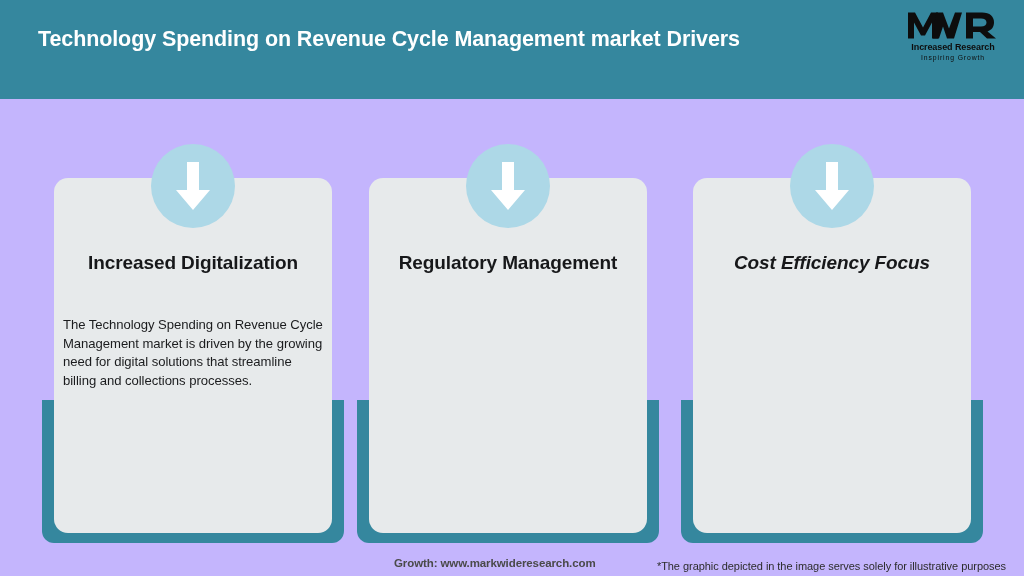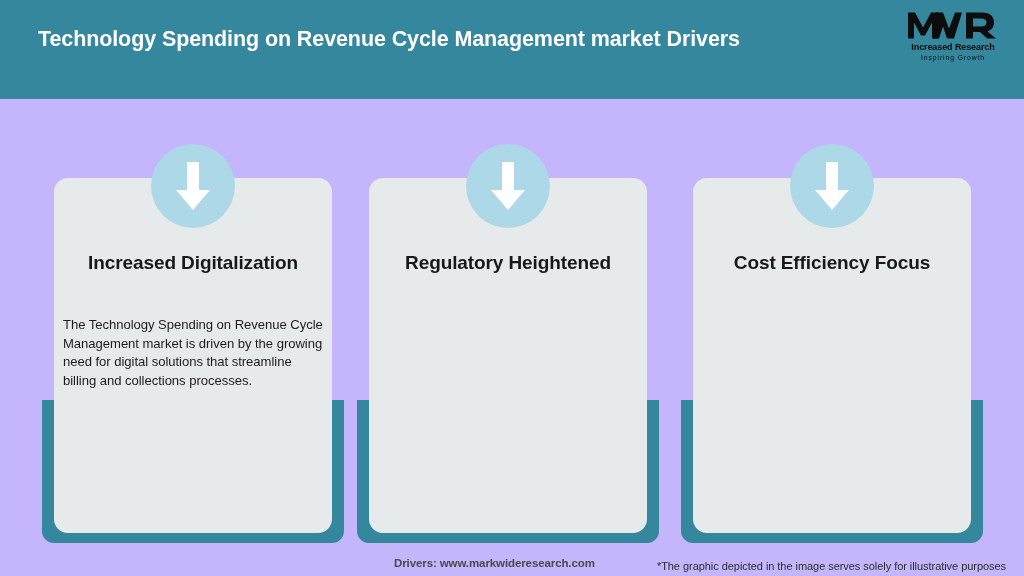--- a/index.html
+++ b/index.html
@@ -76,21 +76,21 @@
 
   
   .card {
     position: absolute;
     top: 144px;
     width: 302px;
     height: 399px;
   }
   .card-1 { left: 42px; }
   .card-2 { left: 357px; }
-  .card-3 { left: 681px; }
+  .card-3 { left: 681px; font-style: italic; }
 
   
   .card-backdrop {
     position: absolute;
     left: 0;
     top: 256px;
     width: 302px;
     height: 143px;
     background: #35879E;
     border-radius: 0 0 12px 12px;
@@ -212,30 +212,30 @@
   </div>
 
   <div class="card card-2">
     <div class="card-backdrop"></div>
     <div class="card-panel"></div>
     <div class="card-icon">
       <svg viewBox="0 0 40 52">
         <polygon points="14,2 26,2 26,30 37,30 20,50 3,30 14,30" fill="#FFFFFF"></polygon>
       </svg>
     </div>
-    <div class="card-title">Regulatory Heightened</div>
+    <div class="card-title">Regulatory Management</div>
   </div>
 
   <div class="card card-3">
     <div class="card-backdrop"></div>
     <div class="card-panel"></div>
     <div class="card-icon">
       <svg viewBox="0 0 40 52">
         <polygon points="14,2 26,2 26,30 37,30 20,50 3,30 14,30" fill="#FFFFFF"></polygon>
       </svg>
     </div>
     <div class="card-title">Cost Efficiency Focus</div>
   </div>
 
-  <div class="footer-source">Drivers: www.markwideresearch.com</div>
+  <div class="footer-source">Growth: www.markwideresearch.com</div>
   <div class="footer-note">*The graphic depicted in the image serves solely for illustrative purposes</div>
 
 </div>
 
 </body></html>

